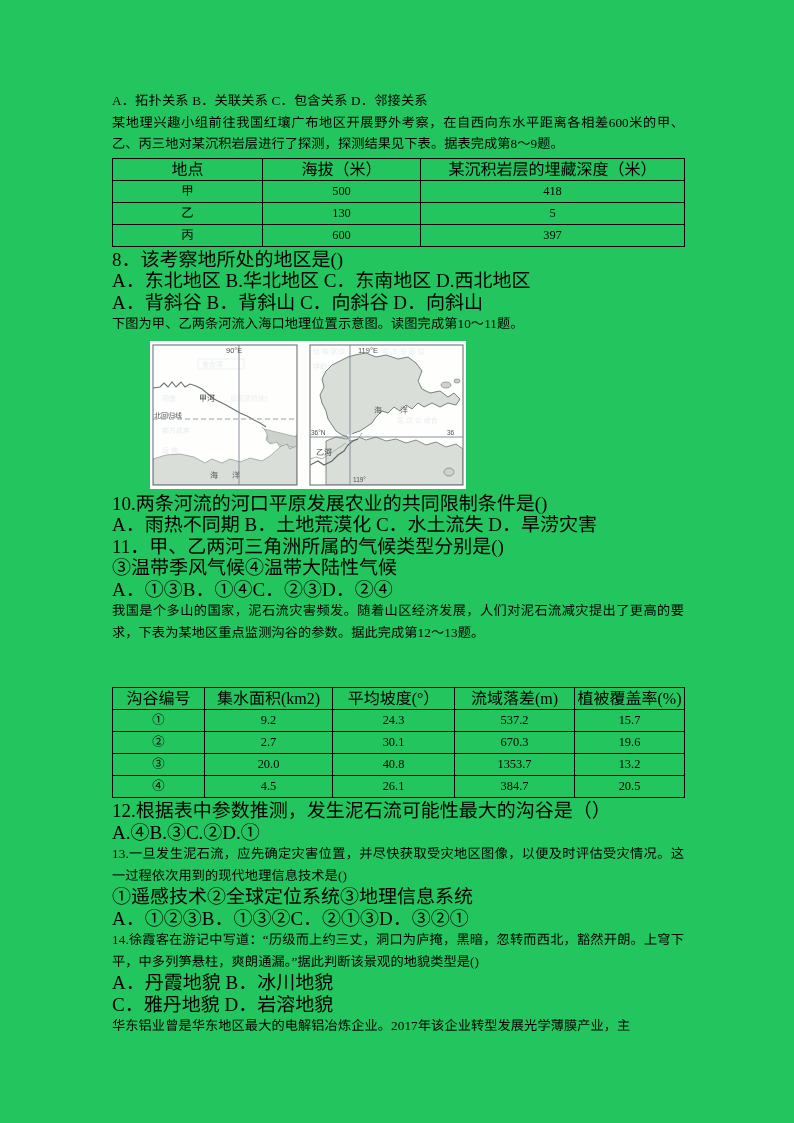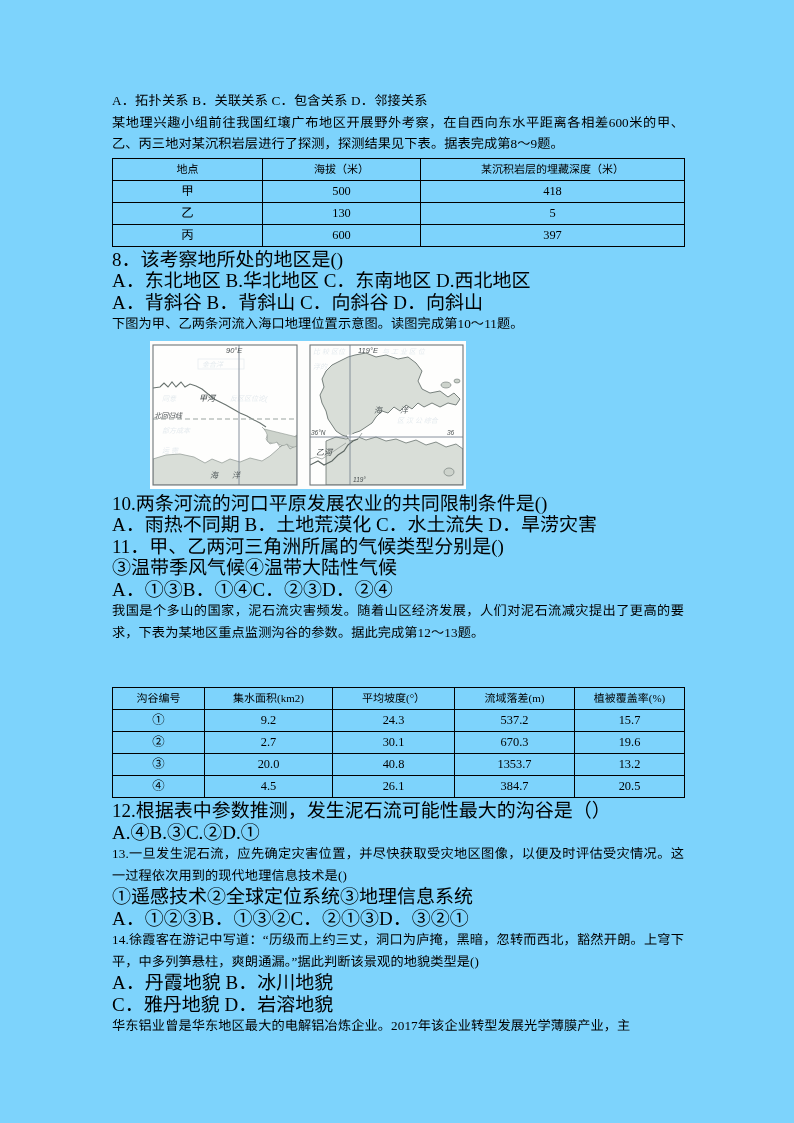--- a/index.html
+++ b/index.html
@@ -9,21 +9,21 @@
     background: #ffffff;
   }
   body {
     font-family: "Liberation Serif", "DejaVu Serif", serif;
     color: #000000;
   }
   .page {
     position: relative;
     width: 794px;
     height: 1123px;
-    background: #7dd3fc;
+    background: #22c55e;
     margin: 0 auto;
     overflow: hidden;
     box-sizing: border-box;
   }
   .content {
     position: absolute;
     left: 112px;
     top: 90px;
     width: 572px;
   }
@@ -55,21 +55,21 @@
   table.dtable td {
     border: 1px solid #000000;
     text-align: center;
     vertical-align: middle;
     padding: 2px 2px;
     line-height: 17px;
     height: 17px;
     white-space: nowrap;
   }
   table.dtable td.hdr {
-    font-size: 11px;
+    font-size: 16px;
     text-align: center;
   }
   table.t1 { width: 572px; }
   table.t1 col.c1 { width: 150px; }
   table.t1 col.c2 { width: 158px; }
   table.t1 col.c3 { width: 264px; }
 
   table.t2 { width: 572px; margin-top: 44px; }
   table.t2 col.d1 { width: 92px; }
   table.t2 col.d2 { width: 128px; }
@@ -82,21 +82,20 @@
   
   .figure-wrap {
     margin: 6px 0 4px 0;
     padding-left: 38px;
   }
   .figure {
     position: relative;
     width: 316px;
     height: 148px;
     background: #fdfdfb;
-    font-style: italic;
   }
   .figure svg { display: block; }
 </style>
 </head>
 <body>
 
 <div class="page">
   <div class="content">
 
     <p class="para opt">A．拓扑关系 B．关联关系 C．包含关系 D．邻接关系</p>

